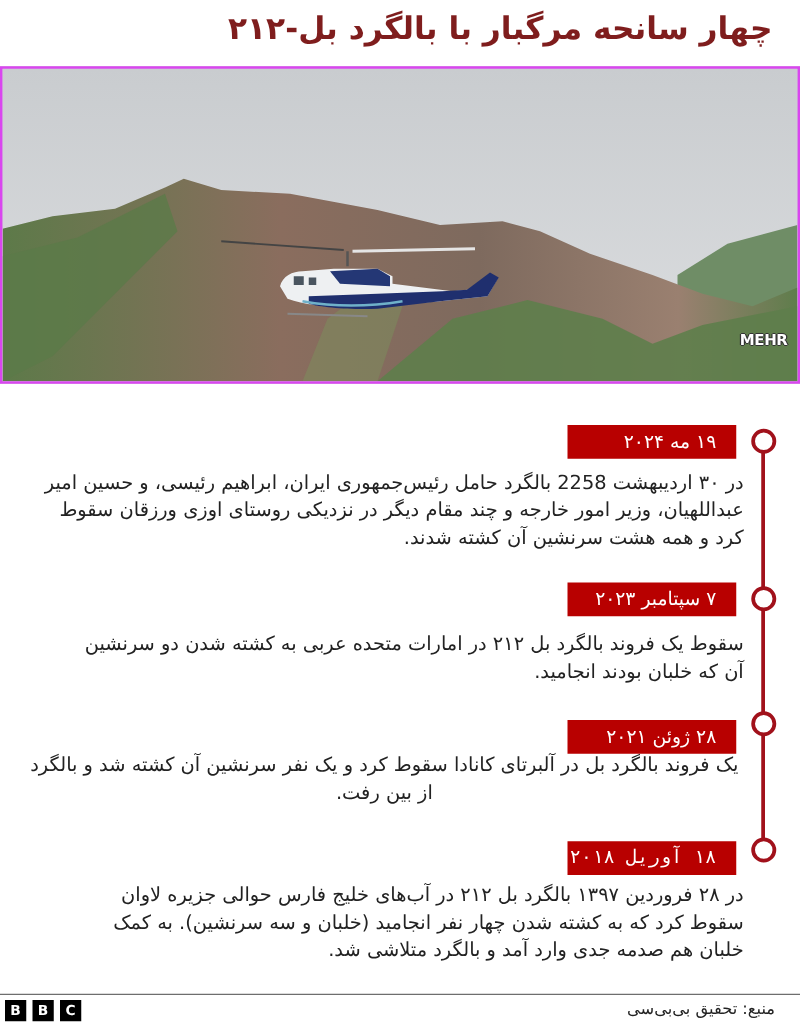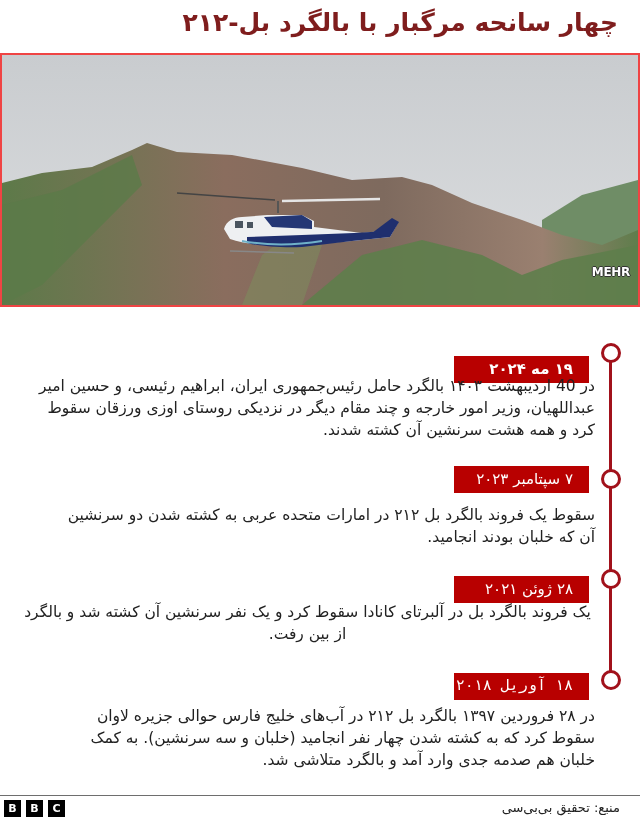--- a/index.html
+++ b/index.html
@@ -7,21 +7,21 @@
   body { position: relative; font-family: "DejaVu Sans", sans-serif; color: #202020; }
 
   .title {
     position: absolute; top: 6px; right: 22px; left: 10px;
     direction: rtl; text-align: right;
     font-size: 25px; font-weight: bold; color: #7f1d1d; line-height: 34px;
   }
 
   .photo {
     position: absolute; left: 0; top: 53px; width: 640px; height: 254px;
-    border: 2px solid #ef4444; overflow: hidden; background: #cfd2d4;
+    border: 2px solid #d946ef; overflow: hidden; background: #cfd2d4;
   }
   .photo svg { display: block; width: 100%; height: 100%; }
   .photo-credit {
     position: absolute; right: 8px; bottom: 26px;
     font-family: "DejaVu Sans", sans-serif; font-weight: bold; font-size: 12px;
     color: #ffffff; letter-spacing: -0.3px;
     text-shadow: -1px 0 #333, 1px 0 #333, 0 -1px #333, 0 1px #333;
   }
 
   .timeline { position: absolute; left: 0; top: 330px; width: 640px; height: 450px; }
@@ -96,22 +96,22 @@
     </g>
   </svg>
   <span class="photo-credit">MEHR</span>
 </div>
 
 <div class="timeline">
   <div class="timeline-line"></div>
 
   <div class="event" style="top:0px;">
     <span class="event-dot" style="top:13px;"></span>
-    <div class="event-date" style="top:26px;font-weight:bold;">۱۹ مه ۲۰۲۴</div>
-    <p class="event-text" style="top:45px;">در 40 اردیبهشت ۱۴۰۳ بالگرد حامل رئیس‌جمهوری ایران، ابراهیم رئیسی، و حسین امیر عبداللهیان، وزیر امور خارجه و چند مقام دیگر در نزدیکی روستای اوزی ورزقان سقوط کرد و همه هشت سرنشین آن کشته شدند.</p>
+    <div class="event-date" style="top:10px;">۱۹ مه ۲۰۲۴</div>
+    <p class="event-text" style="top:45px;">در ۳۰ اردیبهشت 2258 بالگرد حامل رئیس‌جمهوری ایران، ابراهیم رئیسی، و حسین امیر عبداللهیان، وزیر امور خارجه و چند مقام دیگر در نزدیکی روستای اوزی ورزقان سقوط کرد و همه هشت سرنشین آن کشته شدند.</p>
   </div>
 
   <div class="event" style="top:126px;">
     <span class="event-dot" style="top:13px;"></span>
     <div class="event-date" style="top:10px;">۷ سپتامبر ۲۰۲۳</div>
     <p class="event-text" style="top:48px;margin-left:32px;">سقوط یک فروند بالگرد بل ۲۱۲ در امارات متحده عربی به کشته شدن دو سرنشین آن که خلبان بودند انجامید.</p>
   </div>
 
   <div class="event" style="top:226px;">
     <span class="event-dot" style="top:13px;"></span>

